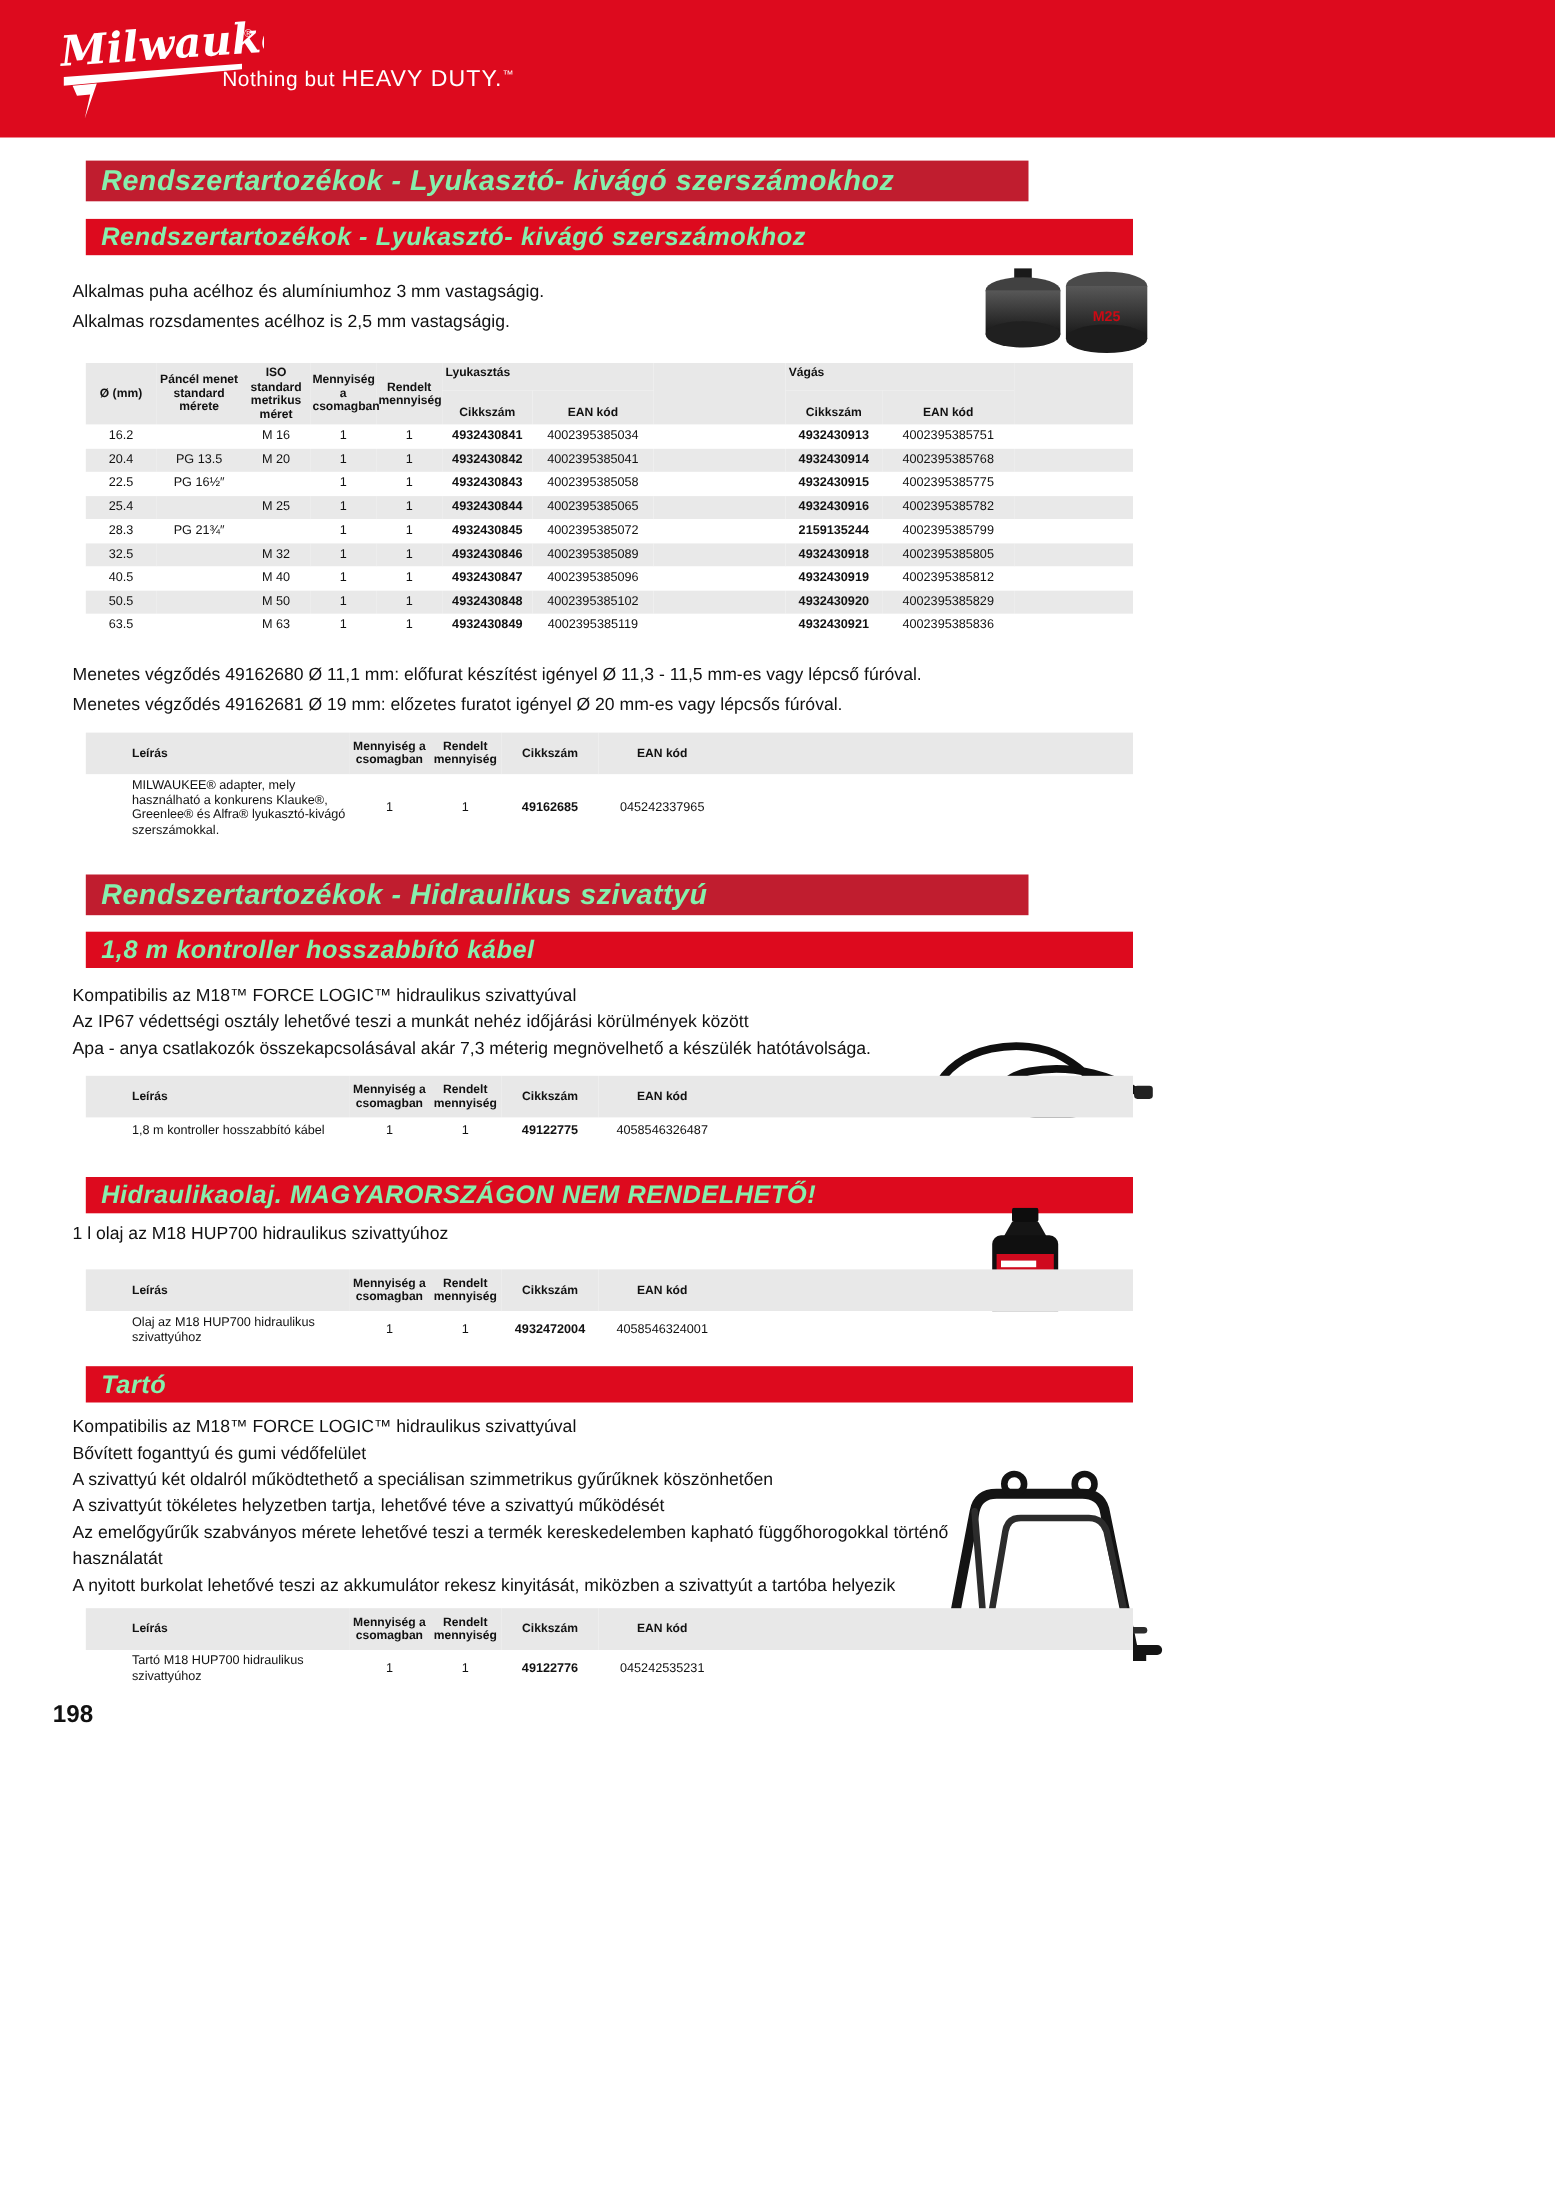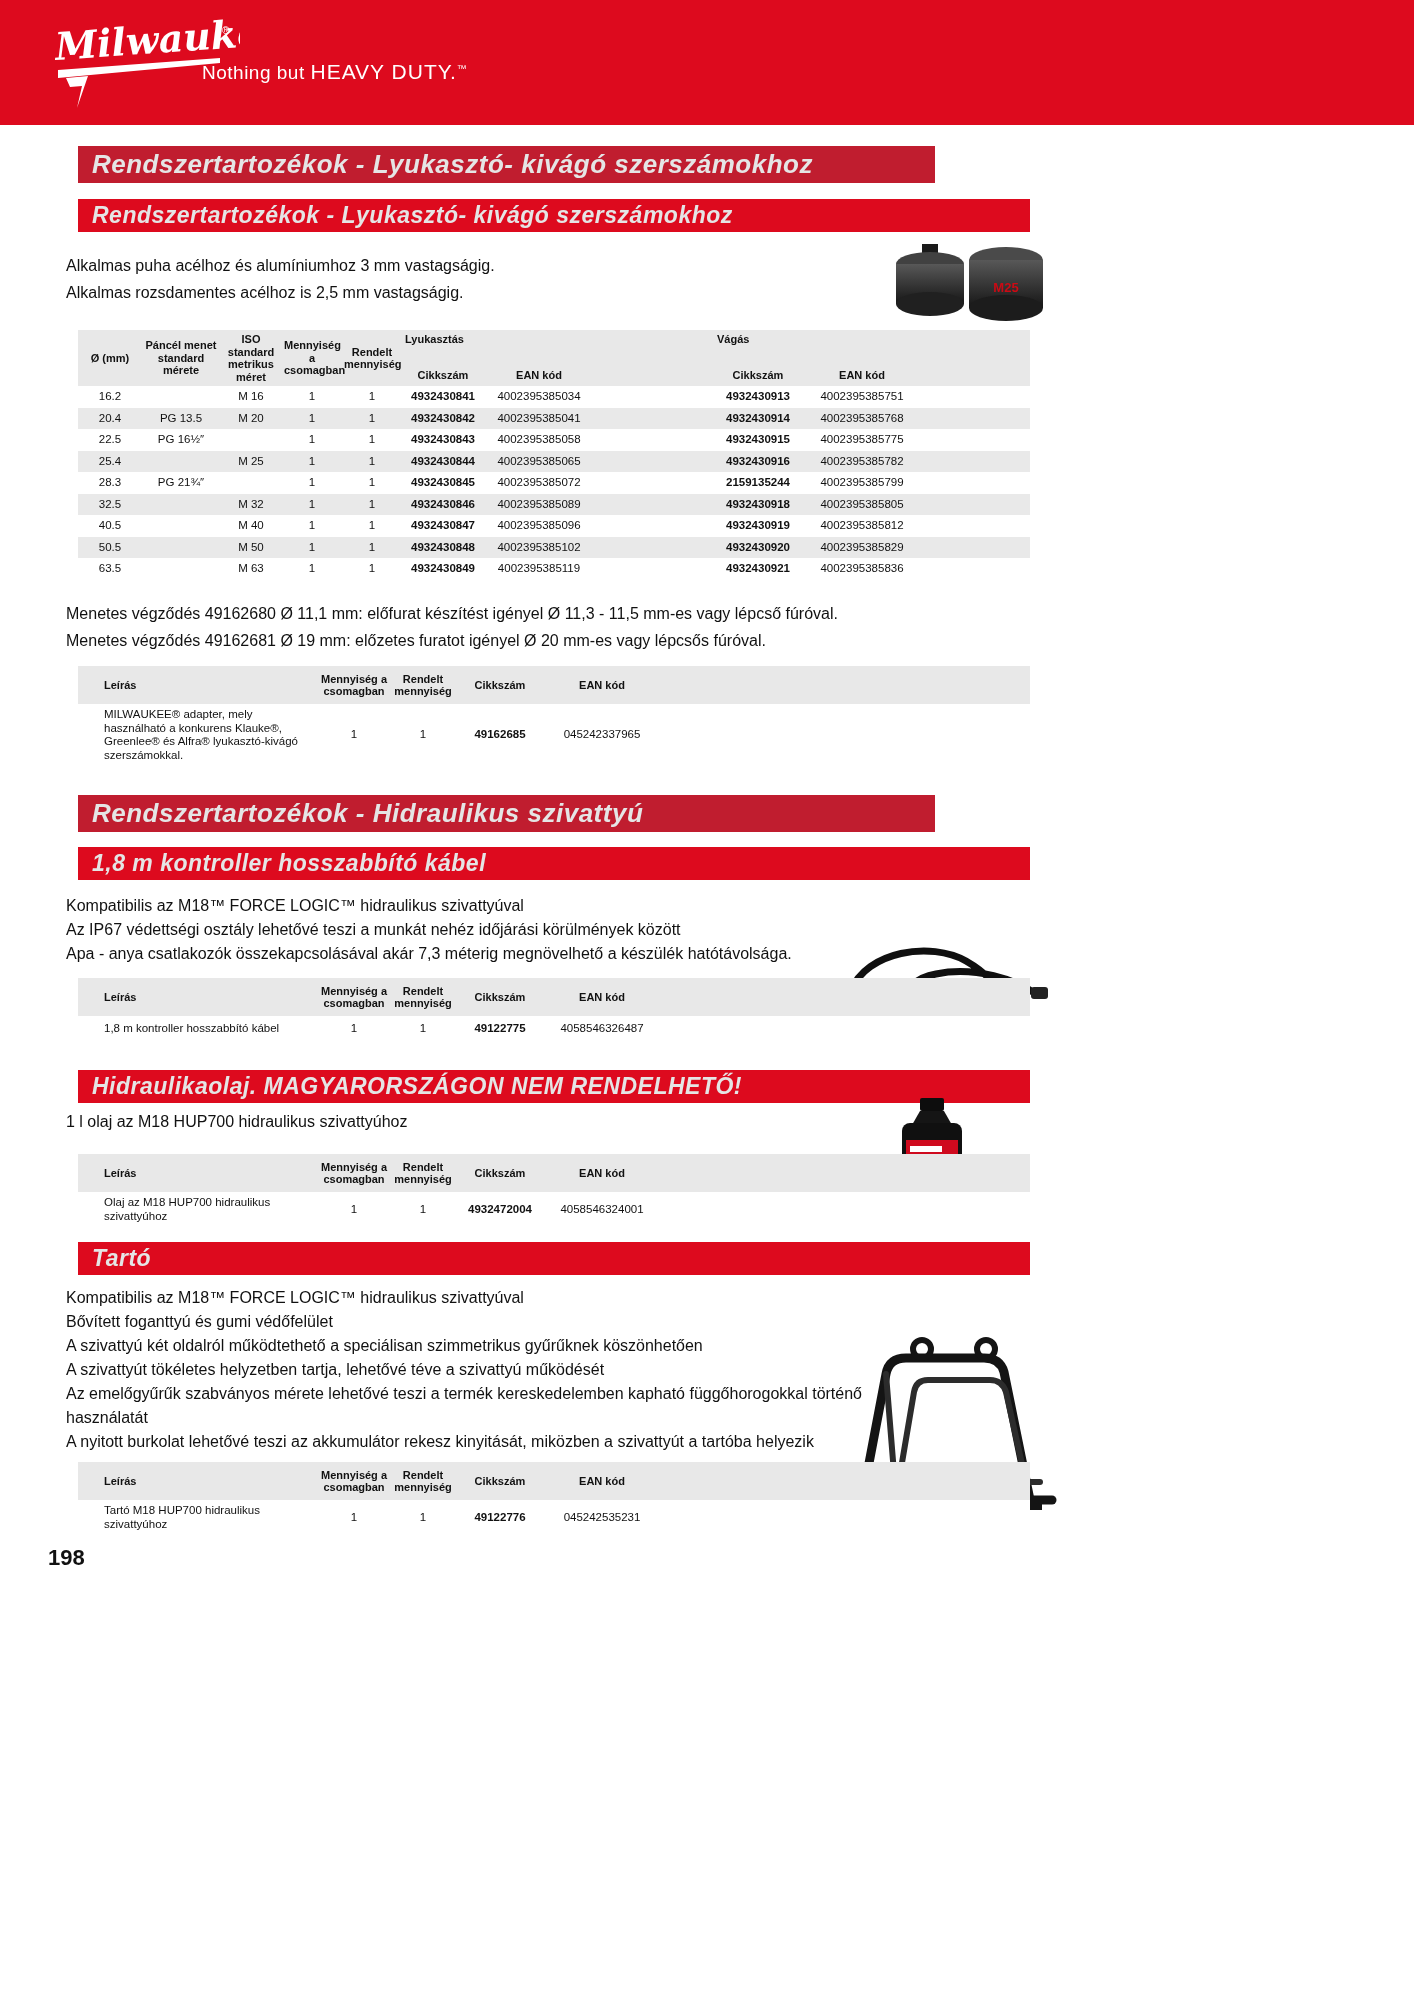--- a/index.html
+++ b/index.html
@@ -8,35 +8,35 @@
     position:relative; width:1414px; height:2000px; background:#ffffff;
     font-family:"Liberation Sans", sans-serif; color:#111; overflow:hidden;
   }
   
   .topband { position:absolute; left:0; top:0; width:1414px; height:125px; background:#dd0a1e; }
   .logo { position:absolute; left:50px; top:8px; width:190px; height:110px; }
   .tagline { position:absolute; left:202px; top:60px; color:#fff; font-size:19px; letter-spacing:.5px; white-space:nowrap; }
   .tagline .bold { font-weight:normal; font-size:21px; letter-spacing:1px; }
   .tagline .tm { font-size:10px; vertical-align:super; }
   
-  .banner { position:absolute; left:78px; color:#e5e5e5; font-weight:bold; font-style:italic;
+  .banner { position:absolute; left:78px; color:#86efac; font-weight:bold; font-style:italic;
             display:flex; align-items:center; padding-left:14px; letter-spacing:.5px; white-space:nowrap; }
   .banner.dark   { background:#c01d2f; width:857px; height:37px; font-size:26px; }
   .banner.bright { background:#dd0a1e; width:952px; height:33px; font-size:23px; }
   
   .textblock { position:absolute; left:66px; font-size:16px; line-height:27px; color:#111; }
   .textblock.tight { line-height:24px; }
   .tline { white-space:normal; }
   
   table.cat { position:absolute; left:78px; width:952px; border-collapse:collapse; table-layout:fixed; color:#111; }
   table.cat th { background:#e8e8e8; font-size:11px; font-weight:bold; text-align:center;
                  vertical-align:middle; padding:3px 2px; line-height:12.5px; }
   table.cat td { font-size:11.5px; text-align:center; vertical-align:middle; padding:4px 2px;
                  line-height:13.5px; background:#fff; }
-  table.cat .l  { text-align:left; padding-left:26px; }
+  table.cat .l  { text-align:left; padding-left:42px; }
   table.cat .gl { text-align:left; padding-left:3px; vertical-align:top; }
   table.cat .b  { font-weight:bold; }
   .punch thead tr:first-child th { height:24px; }
   .punch thead tr:last-child  th { height:30px; vertical-align:bottom; padding-bottom:5px; }
   .punch tbody tr td { height:21px; }
   .punch tbody tr:nth-child(even) td { background:#e9e9e9; }
   .sm thead th { height:38px; }
   .sm tbody td { height:26px; }
   
   .imgbox { position:absolute;text-align:center; }

